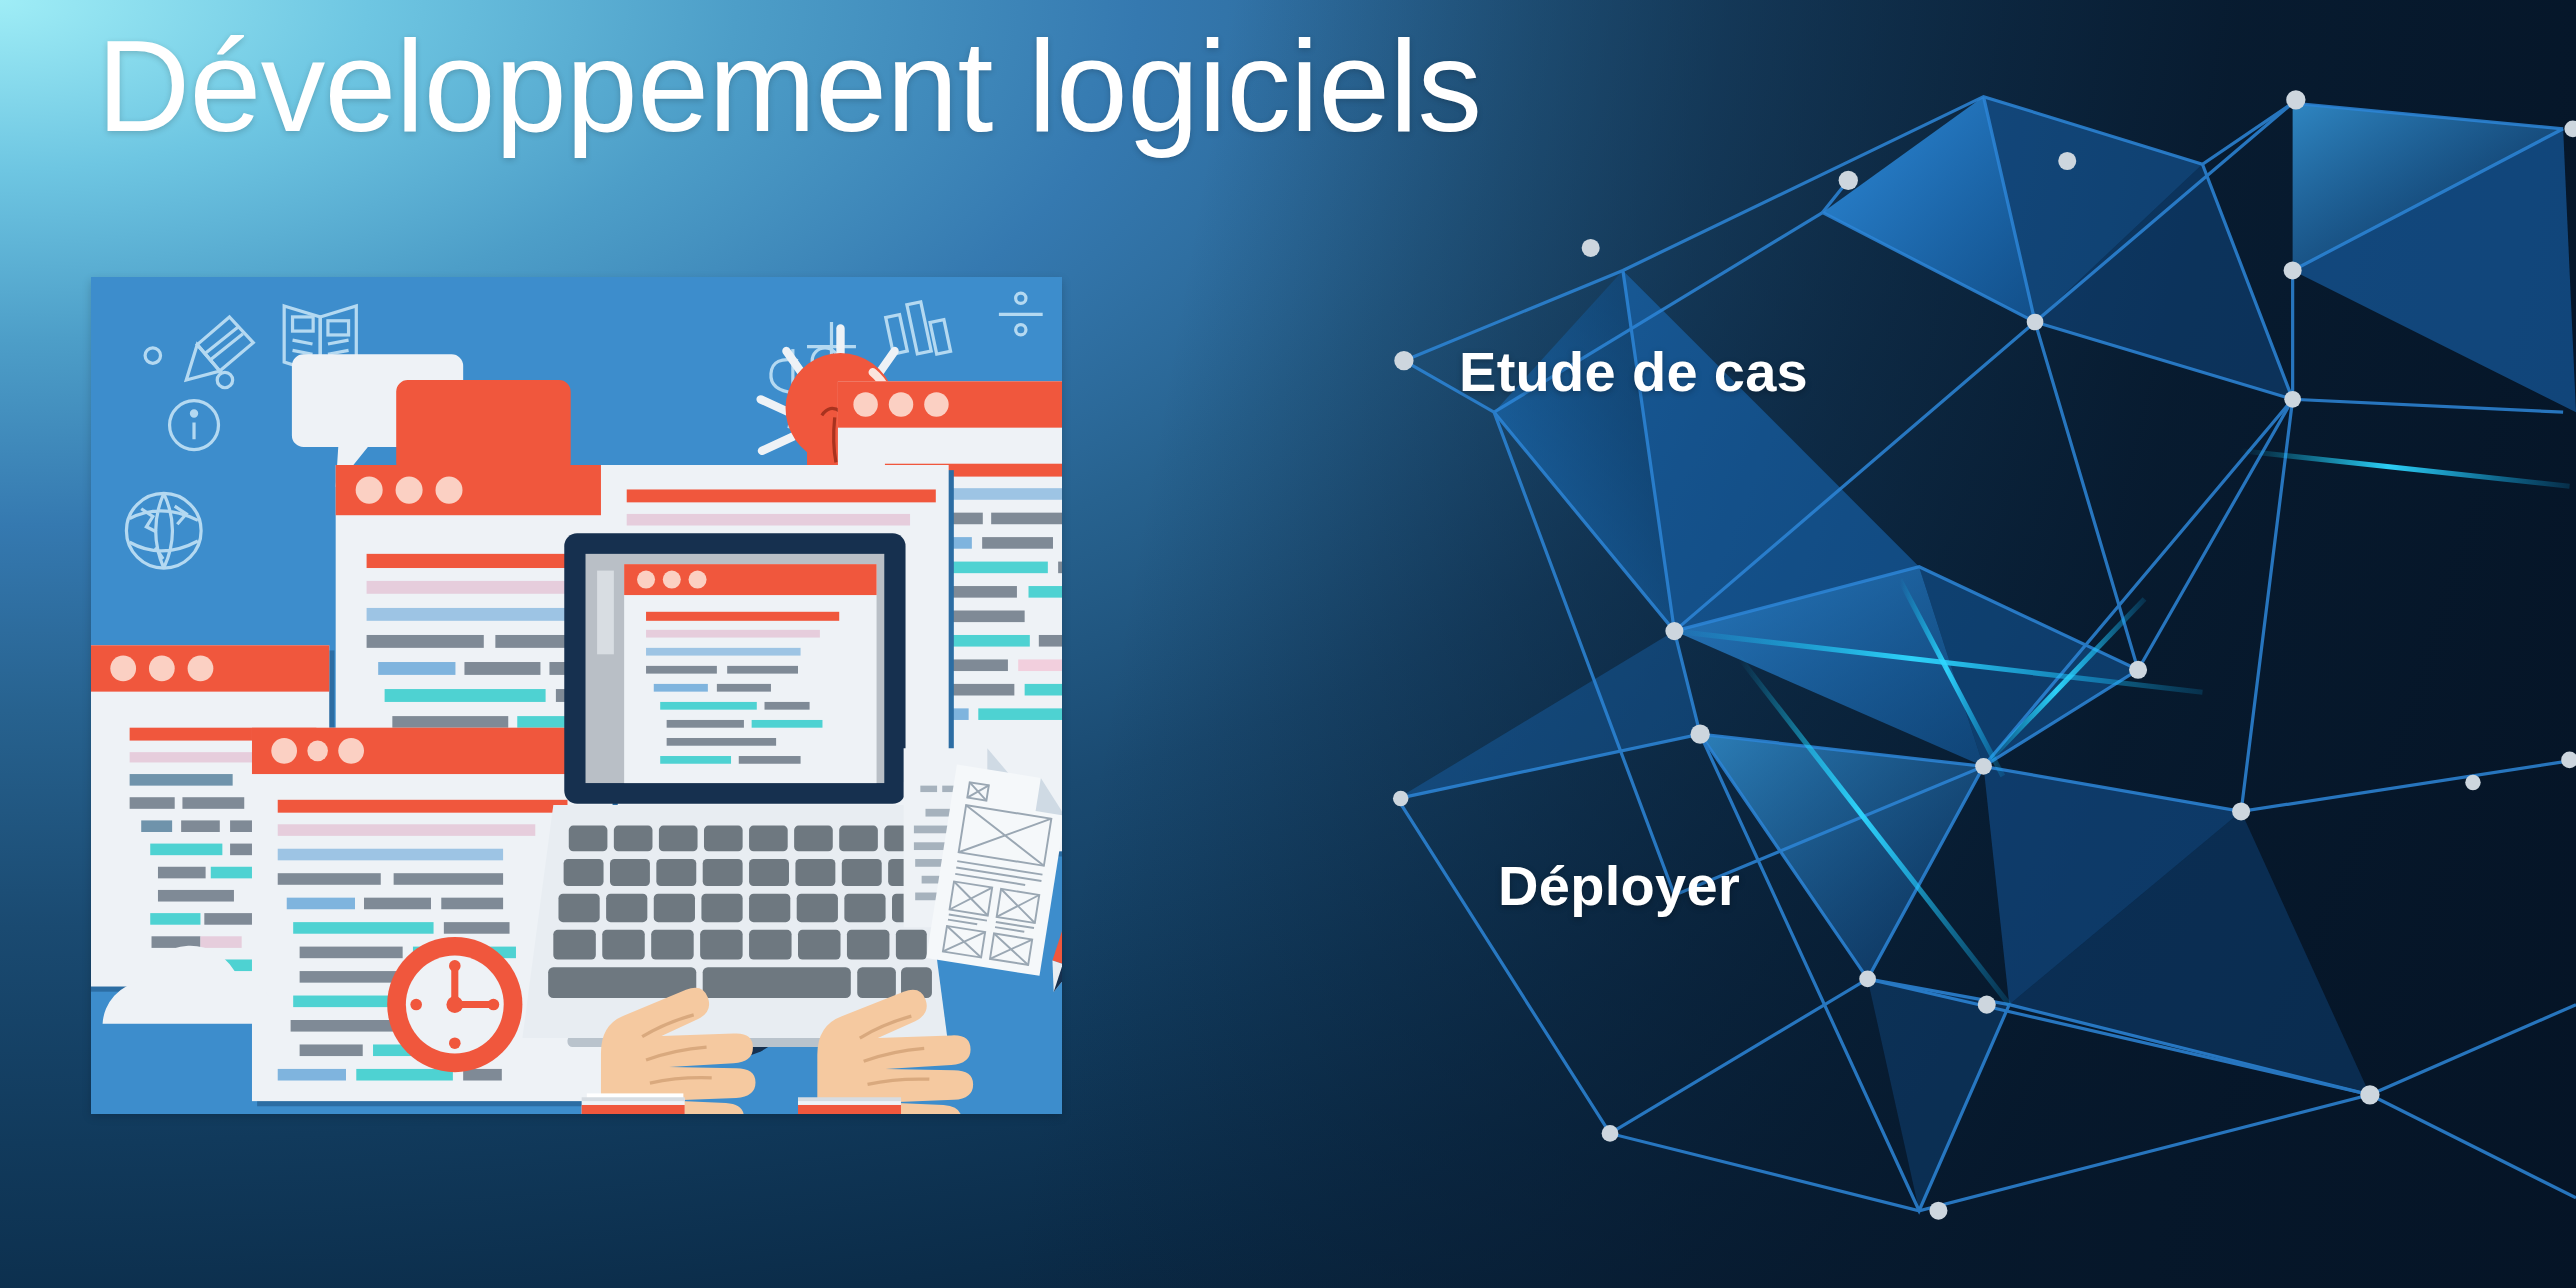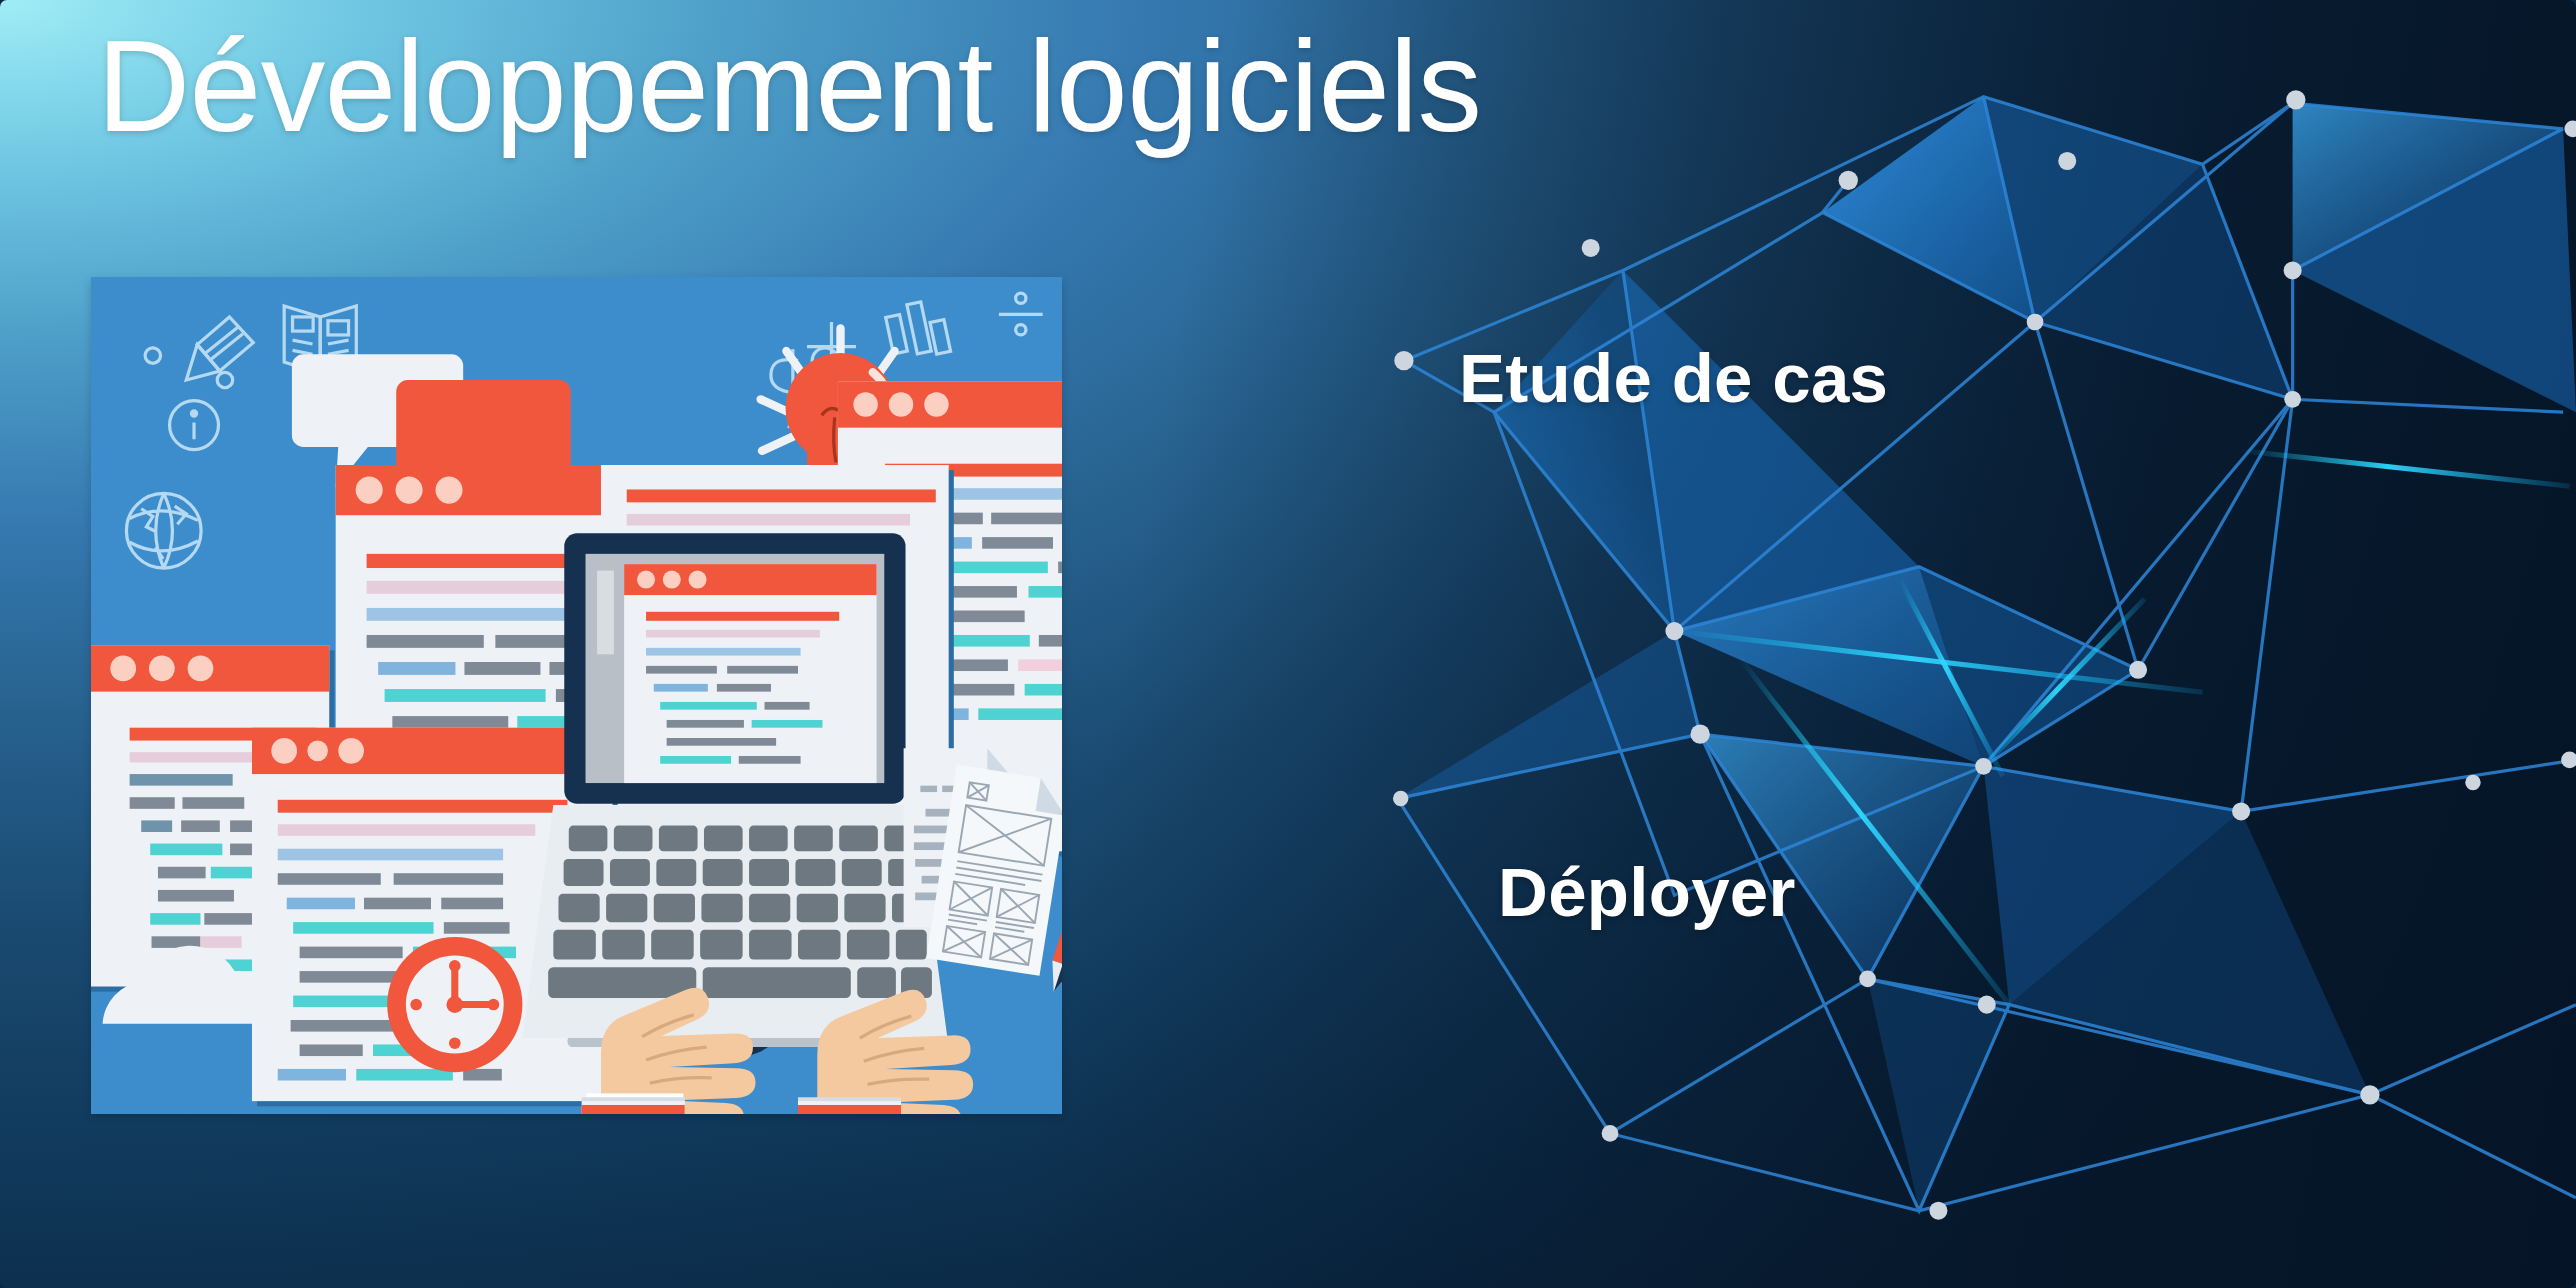--- a/index.html
+++ b/index.html
@@ -1,19 +1,18 @@
 <!DOCTYPE html>
 <html style="font-size:10.3px"><head>
 <meta charset="utf-8">
 <style>
   html,body{margin:0;padding:0;background:#0b2742;}
   #slide{
     position:relative;width:2576px;height:1288px;overflow:hidden;
     font-family:"Liberation Sans", sans-serif;
-    border-radius:7px;
   }
   
   .bg-base{
     position:absolute;inset:0;
     background:
       radial-gradient(130% 120% at 0% 0%, #9fedf6 0%, #6ec6e2 11%, #4d9ec8 22%, #3579b0 34%, #27628f 46%, #1a4a71 60%, #113a5c 74%, #0b2c49 87%, #081f36 100%);
   }
   .bg-dark-right{
     position:absolute;inset:0;
     background:linear-gradient(100deg, rgba(8,31,54,0) 44%, rgba(8,28,50,.55) 62%, rgba(6,23,42,.9) 80%, rgba(5,20,38,.98) 100%);
@@ -23,21 +22,21 @@
 
   
   .title{
     position:absolute;left:97px;top:3.9px;
     font-size:129px;line-height:1.28;color:#ffffff;font-weight:400;
     letter-spacing:-0.6px;white-space:nowrap;
     text-shadow:0 1.9px 6.4px rgba(0,0,0,.18);
   }
   
   .step{
-    position:absolute;color:#ffffff;font-weight:700;font-size:69px;
+    position:absolute;color:#ffffff;font-weight:700;font-size:56px;
     white-space:nowrap;letter-spacing:0.3px;
     text-shadow:0 1.9px 6.4px rgba(0,0,0,.28);
     text-align:center;
   }
   .step-1{left:1459px;top:339px;}
   .step-2{left:1459px;top:599px;}
   .step-3{left:1462px;top:853px;margin-left:36px;}
 
   
   .caption{

